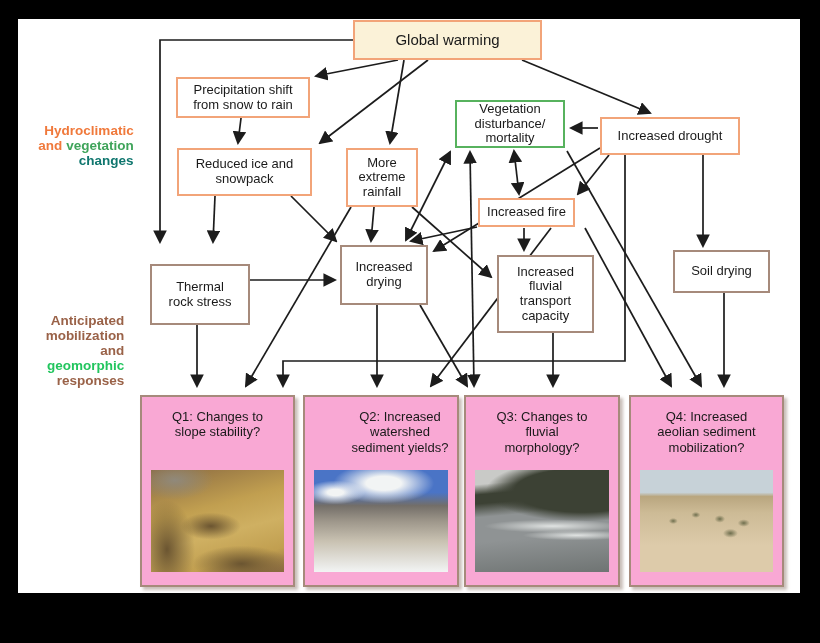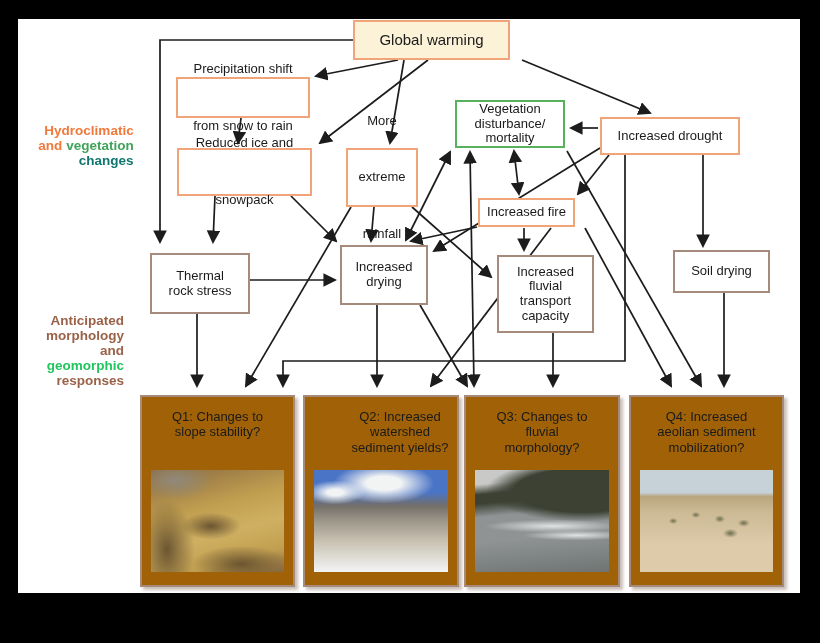--- a/index.html
+++ b/index.html
@@ -7,26 +7,26 @@
     position:relative;width:820px;height:643px;background:#000;overflow:hidden;
     font-family:"Liberation Sans", sans-serif;
   }
   .canvas{position:absolute;left:18px;top:19px;width:782px;height:574px;background:#fff;}
   .arrow-layer{position:absolute;left:0;top:0;width:820px;height:643px;}
   .node{
     position:absolute;background:#fff;border:2px solid #ccc;box-sizing:border-box;
     display:flex;flex-direction:column;justify-content:center;align-items:center;
     text-align:center;font-size:13px;line-height:1.12;color:#1a1a1a;
   }
-  .s-orange{border-color:var(--orange);gap:42px;}
+  .s-orange{border-color:var(--orange);}
   .s-green{border-color:var(--green);}
   .s-brown{border-color:var(--brown);}
   .s-gw{border-color:var(--orange);background:var(--gw-fill);font-size:15px;}
   .qbox{
-    position:absolute;background:#a16207;border:2px solid var(--brown);box-sizing:border-box;
+    position:absolute;background:#f9a8d4;border:2px solid var(--brown);box-sizing:border-box;
     box-shadow:3px 3px 3px rgba(120,95,80,.40);
     text-align:center;font-size:13px;line-height:1.18;color:#1a1a1a;padding-top:12px;
   }
   .photo{position:absolute;left:9px;right:9px;top:73px;height:102px;}
   .p-q1{background:
     radial-gradient(55px 28px at 18% 10%, var(--c3), transparent 70%),
     radial-gradient(45px 80px at 12% 78%, var(--c2), transparent 62%),
     radial-gradient(70px 26px at 68% 92%, var(--c2), transparent 70%),
     radial-gradient(40px 18px at 45% 55%, var(--c2), transparent 75%),
     linear-gradient(165deg, var(--c0) 0%, var(--c1) 38%, var(--c4) 60%, var(--c1) 82%, var(--c0) 100%);}
@@ -87,21 +87,21 @@
       <polyline points="524,228 524,250" fill="none" stroke="#1c1c1c" stroke-width="1.7" marker-end="url(#ah)"></polyline>
       <polyline points="551,228 431,386" fill="none" stroke="#1c1c1c" stroke-width="1.7" marker-end="url(#ah)"></polyline>
       <polyline points="585,228 671,386" fill="none" stroke="#1c1c1c" stroke-width="1.7" marker-end="url(#ah)"></polyline>
       <polyline points="250,280 335,280" fill="none" stroke="#1c1c1c" stroke-width="1.7" marker-end="url(#ah)"></polyline>
       <polyline points="197,308 197,386" fill="none" stroke="#1c1c1c" stroke-width="1.7" marker-end="url(#ah)"></polyline>
       <polyline points="377,305 377,386" fill="none" stroke="#1c1c1c" stroke-width="1.7" marker-end="url(#ah)"></polyline>
       <polyline points="420,305 467,386" fill="none" stroke="#1c1c1c" stroke-width="1.7" marker-end="url(#ah)"></polyline>
       <polyline points="553,333 553,386" fill="none" stroke="#1c1c1c" stroke-width="1.7" marker-end="url(#ah)"></polyline>
       <polyline points="724,293 724,386" fill="none" stroke="#1c1c1c" stroke-width="1.7" marker-end="url(#ah)"></polyline>
     </svg>
-<div class="node s-gw" style="left: 353px; top: 20px; width: 157px; height: 40px;">
+<div class="node s-gw" style="left: 353px; top: 20px; width: 189px; height: 40px;">
       <div class="ln">Global warming</div>
     </div>
     <div class="node s-orange" style="left: 176px; top: 77px; width: 134px; height: 41px;">
       <div class="ln">Precipitation shift</div>
       <div class="ln">from snow to rain</div>
     </div>
     <div class="node s-orange" style="left: 177px; top: 148px; width: 135px; height: 48px;">
       <div class="ln">Reduced ice and</div>
       <div class="ln">snowpack</div>
     </div>
@@ -114,21 +114,21 @@
       <div class="ln">Vegetation</div>
       <div class="ln">disturbance/</div>
       <div class="ln">mortality</div>
     </div>
     <div class="node s-orange" style="left: 600px; top: 117px; width: 140px; height: 38px;">
       <div class="ln">Increased drought</div>
     </div>
     <div class="node s-orange" style="left: 478px; top: 198px; width: 97px; height: 29px;">
       <div class="ln">Increased fire</div>
     </div>
-    <div class="node s-brown" style="left: 150px; top: 253px; width: 100px; height: 61px;">
+    <div class="node s-brown" style="left: 150px; top: 264px; width: 100px; height: 61px;">
       <div class="ln">Thermal</div>
       <div class="ln">rock stress</div>
     </div>
     <div class="node s-brown" style="left: 340px; top: 245px; width: 88px; height: 60px;">
       <div class="ln">Increased</div>
       <div class="ln">drying</div>
     </div>
     <div class="node s-brown" style="left: 497px; top: 255px; width: 97px; height: 78px;">
       <div class="ln">Increased</div>
       <div class="ln">fluvial</div>
@@ -161,18 +161,18 @@
       <div class="ln">mobilization?</div>
       <div class="photo p-q4" style="--c0: #c7d2d8; --c1: #cdbb96; --c2: #ddcbaa; --c3: #6e6e4d; --c4: #b9a67f;"></div>
     </div>
     <div class="side-label" style="left: 86px; top: 146px;">
       <div class="ln"><span style="color: rgb(240, 121, 59);">Hydroclimatic</span></div>
       <div class="ln"><span style="color: rgb(240, 121, 59);">and </span><span style="color: rgb(63, 164, 90);">vegetation</span></div>
       <div class="ln"><span style="color: #0f766e;">changes</span></div>
     </div>
     <div class="side-label" style="left: 85px; top: 351px;">
       <div class="ln"><span style="color: rgb(154, 98, 72);">Anticipated</span></div>
-      <div class="ln"><span style="color: rgb(154, 98, 72);">morphology</span></div>
+      <div class="ln"><span style="color: rgb(154, 98, 72);">mobilization</span></div>
       <div class="ln"><span style="color: rgb(154, 98, 72);">and</span></div>
       <div class="ln"><span style="color: #22c55e;">geomorphic</span></div>
       <div class="ln"><span style="color: rgb(154, 98, 72);">responses</span></div>
     </div>
   </div>
 
 </body></html>

